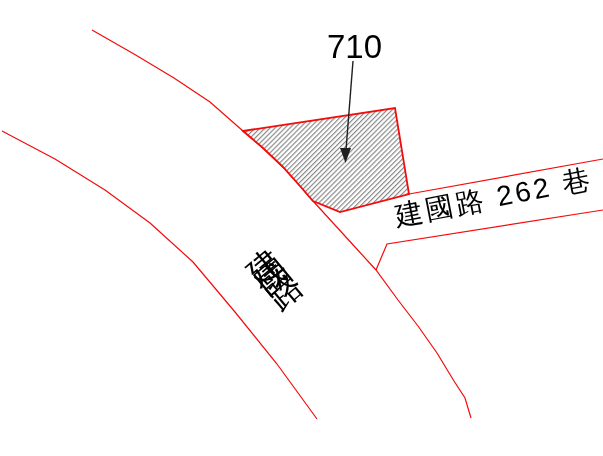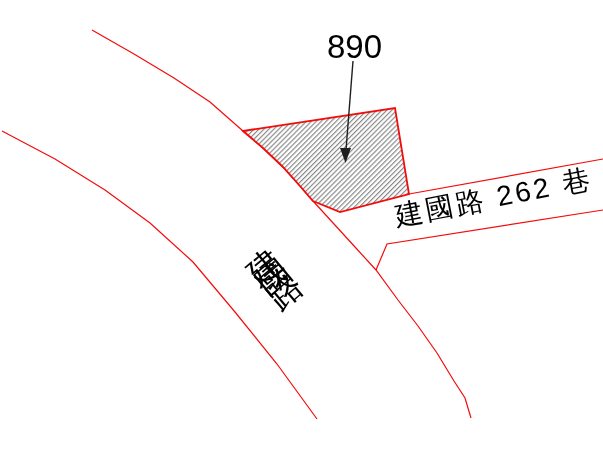--- a/index.html
+++ b/index.html
@@ -93,18 +93,18 @@
     <polyline class="road-line" points="376,270 387,244 603,210"></polyline>
 
     <polygon class="parcel" points="243,131 395,108 409,194 340,212 313,201 300,186 283,167 263,148"></polygon>
 
     <g>
       <line class="leader-line" x1="353" y1="61" x2="346" y2="150"></line>
       <polygon class="arrowhead" points="345.5,163 340,148 351,148"></polygon>
     </g>
   </svg>
 
-  <div class="label parcel-number">890</div>
+  <div class="label parcel-number">710</div>
 
   <div class="label road-name">建國路</div>
 
   <div class="label lane-name">建國路 262 巷</div>
 </div>
 
 </body></html>

